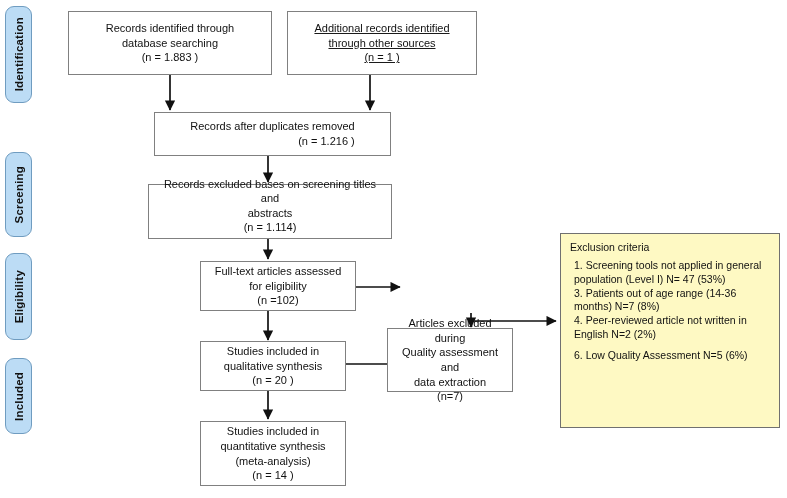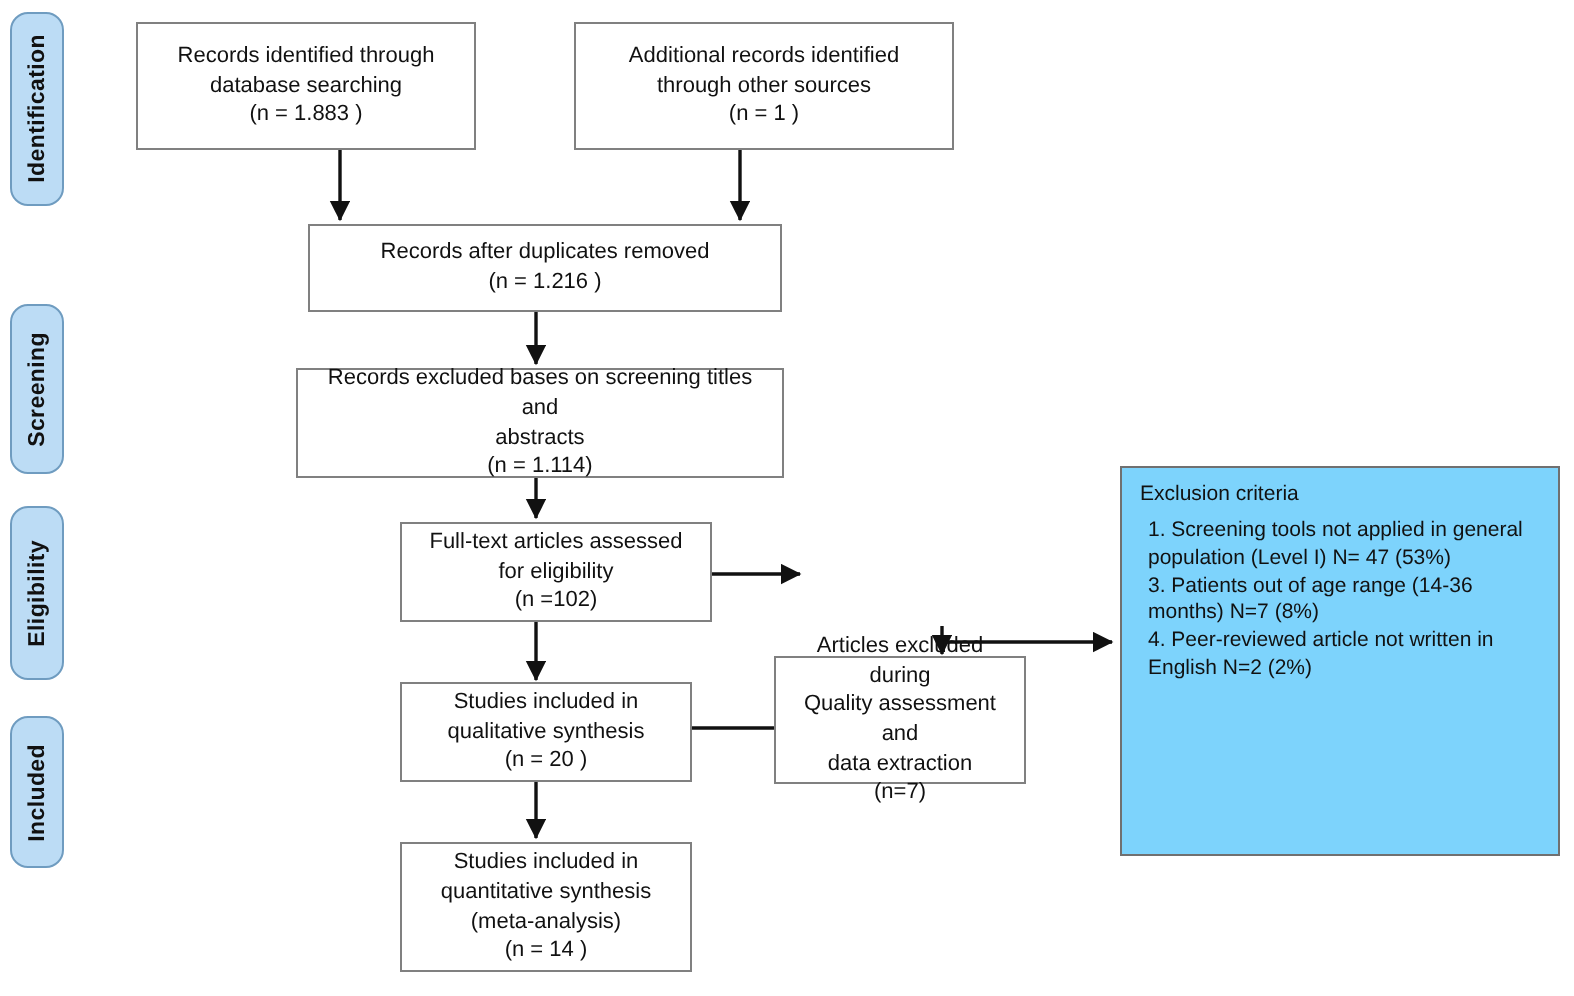--- a/index.html
+++ b/index.html
@@ -56,21 +56,21 @@
   .node .label{
     font-size:11px;
     line-height:1.33;
     color:#111111;
     white-space:pre-line;
   }
   
   #criteria-box{
     position:absolute;
     box-sizing:border-box;
-    background:#7dd3fc;
+    background:#fef9c3;
     border:1px solid #707070;
     padding:7px 8px 6px 9px;
     overflow:hidden;
   }
   #criteria-box .ctitle{
     font-size:10.5px;
     line-height:1.32;
     color:#111111;
     margin:0 0 0 0;
   }
@@ -119,38 +119,38 @@
   </div>
 
   <div class="stage" style="left:5px; top:253px; width:27px; height:87px;">
     <span class="vtext">Eligibility</span>
   </div>
 
   <div class="stage" style="left:5px; top:358px; width:27px; height:76px;">
     <span class="vtext">Included</span>
   </div>
 
-  <div class="node" style="left:68px; top:11px; width:170px; height:64px;">
+  <div class="node" style="left:68px; top:11px; width:204px; height:64px;">
     <span class="label">Records identified through
 database searching
 (n =  1.883 )</span>
   </div>
 
-  <div class="node" style="left:287px; top:11px; width:190px; height:64px;">
+  <div class="node" style="left:287px; top:11px; width:190px; height:64px;text-decoration:underline;">
     <span class="label">Additional records identified
 through other sources
 (n = 1  )</span>
   </div>
 
-  <div class="node" style="left:154px; top:112px; width:237px; height:44px;">
+  <div class="node" style="left:154px; top:112px; width:237px; height:44px;text-align:right;">
     <span class="label">Records after duplicates removed
 (n = 1.216  )</span>
   </div>
 
-  <div class="node" style="left:148px; top:184px; width:244px; height:55px;">
+  <div class="node" style="left:148px; top:184px; width:244px; height:55px;align-items:flex-end;">
     <span class="label">Records excluded bases on screening titles and
 abstracts
 (n = 1.114)</span>
   </div>
 
   <div class="node" style="left:200px; top:261px; width:156px; height:50px;">
     <span class="label">Full-text articles assessed
 for eligibility
 (n =102)</span>
   </div>
@@ -175,17 +175,18 @@
 (meta-analysis)
 (n =  14 )</span>
   </div>
 
   <div id="criteria-box" style="left:560px; top:233px; width:220px; height:195px;">
     <div class="ctitle">Exclusion criteria</div>
     <ol>
       <li>1. Screening tools not applied in general population (Level I) N= 47 (53%)</li>
       <li>3. Patients out of age range (14-36 months) N=7 (8%)</li>
       <li>4. Peer-reviewed article not written in English N=2 (2%)</li>
+      <li class="spaced">6. Low Quality Assessment N=5 (6%)</li>
 
     </ol>
   </div>
 
 </div>
 
 </body></html>

